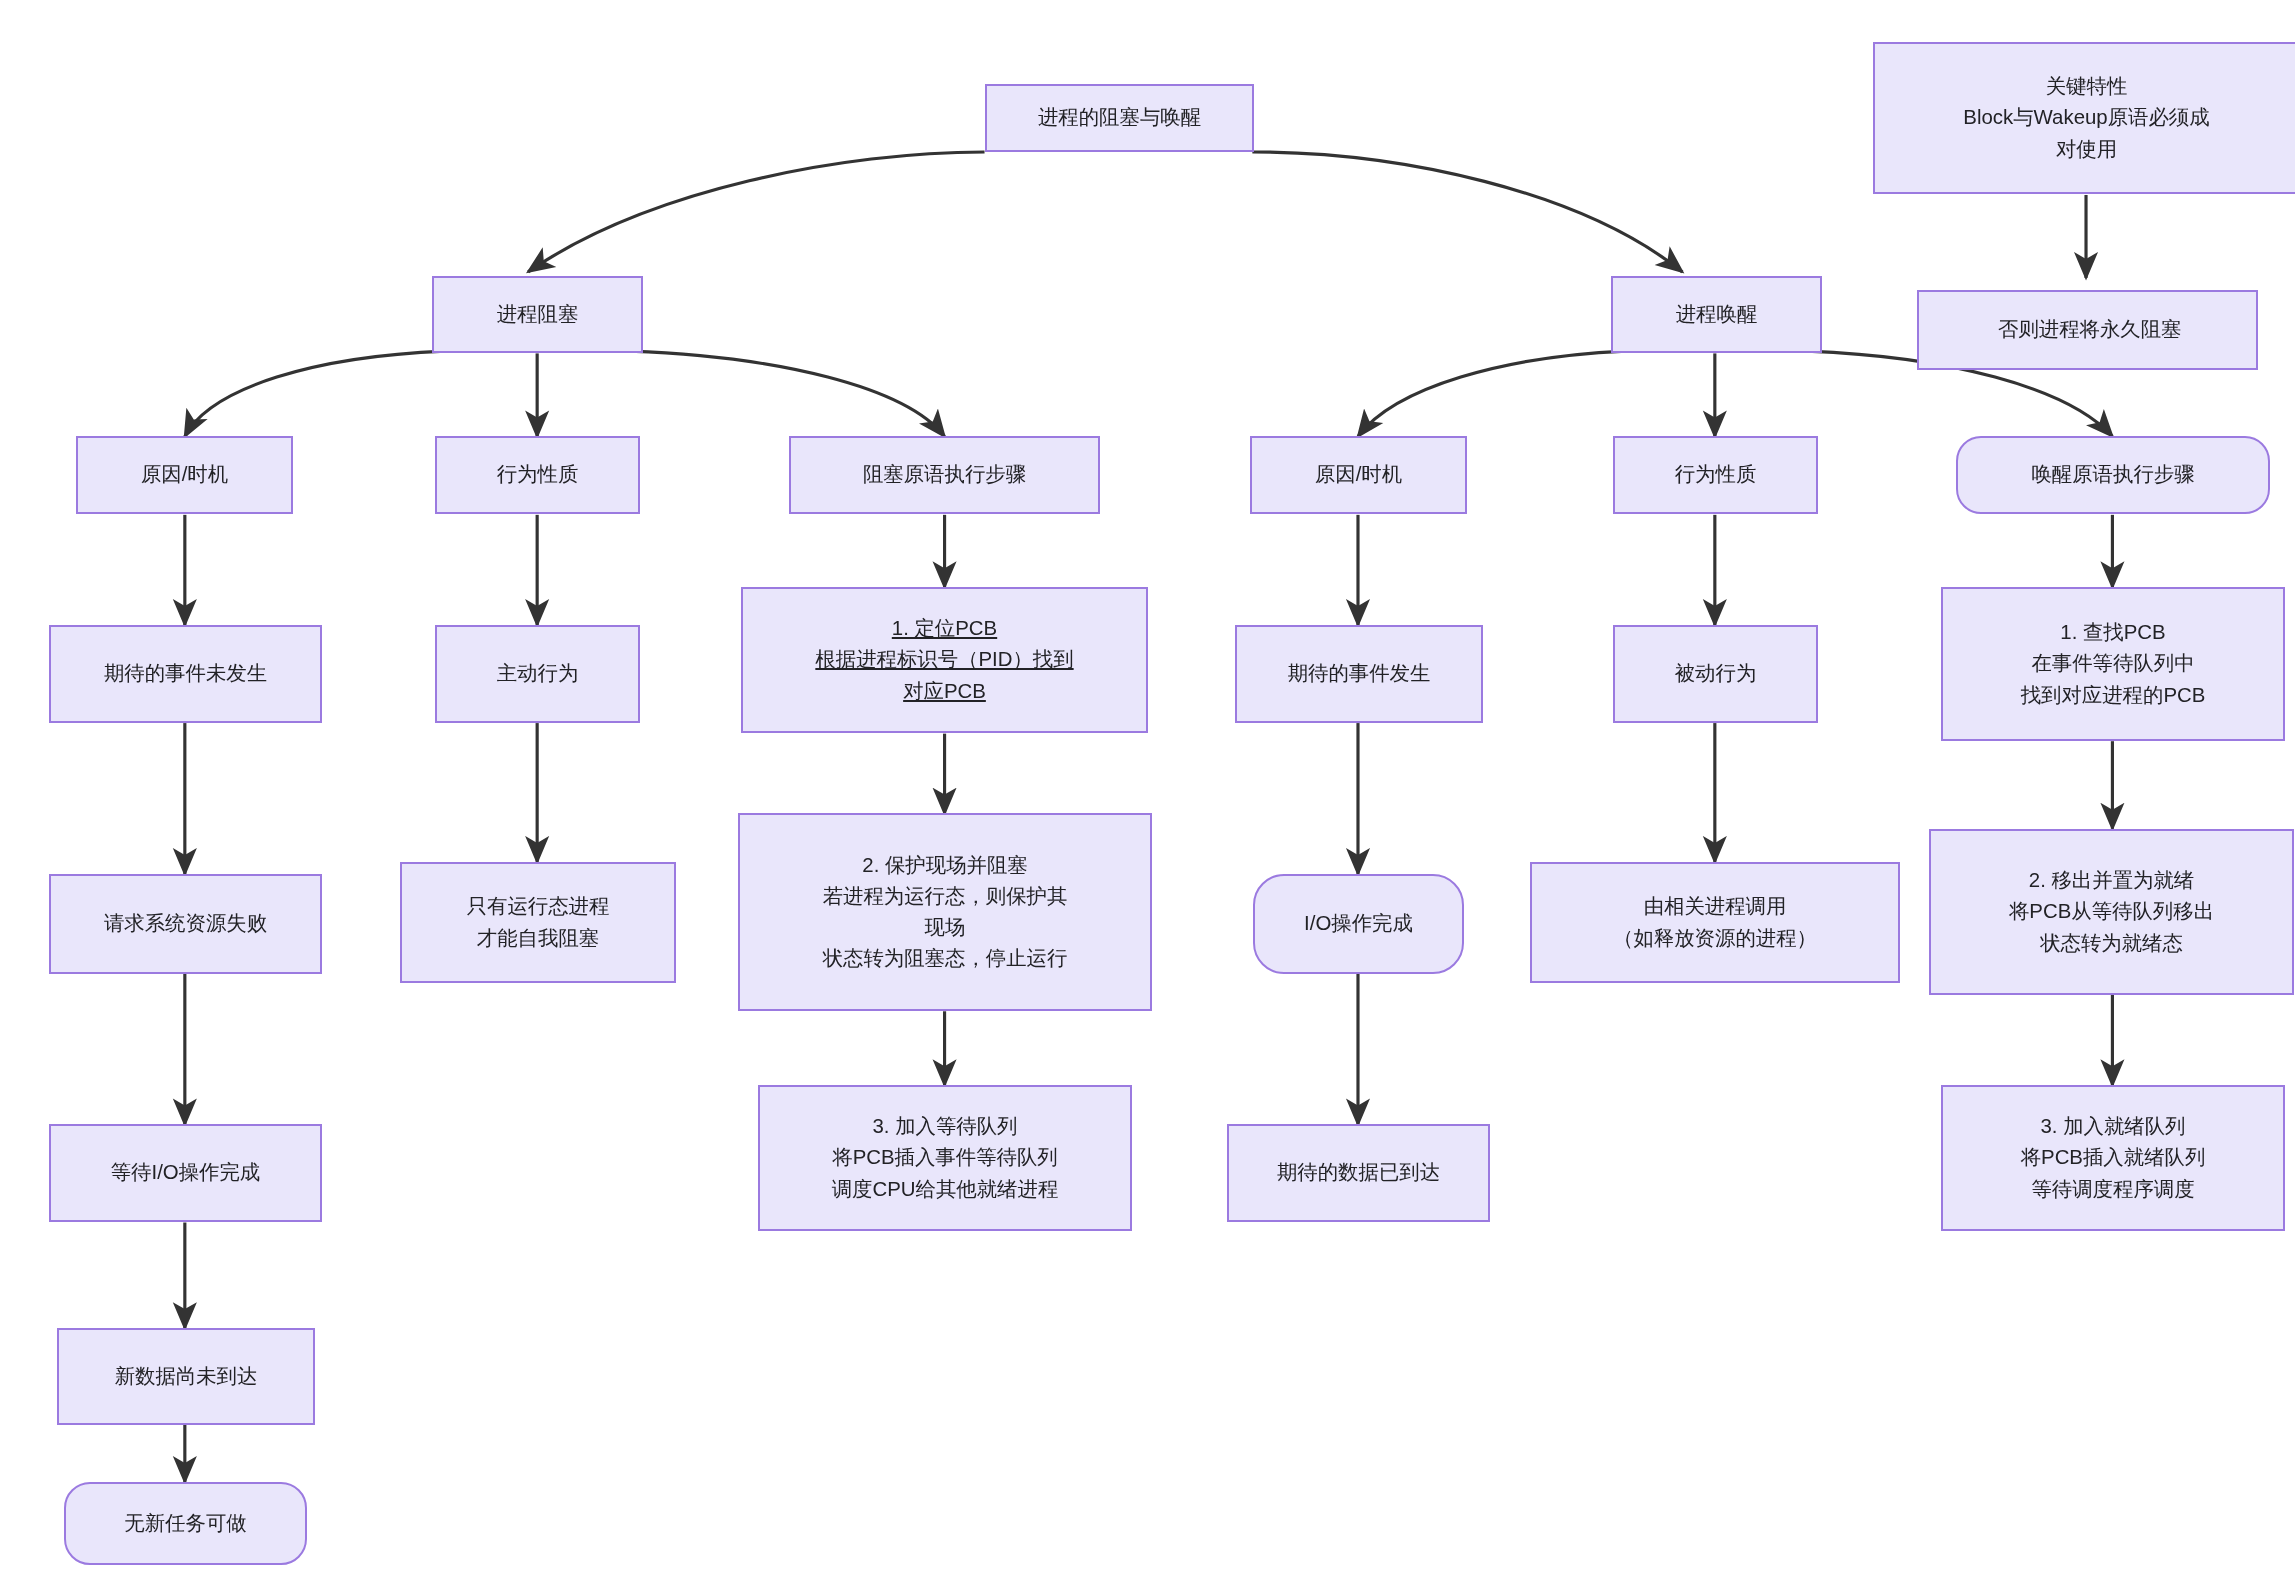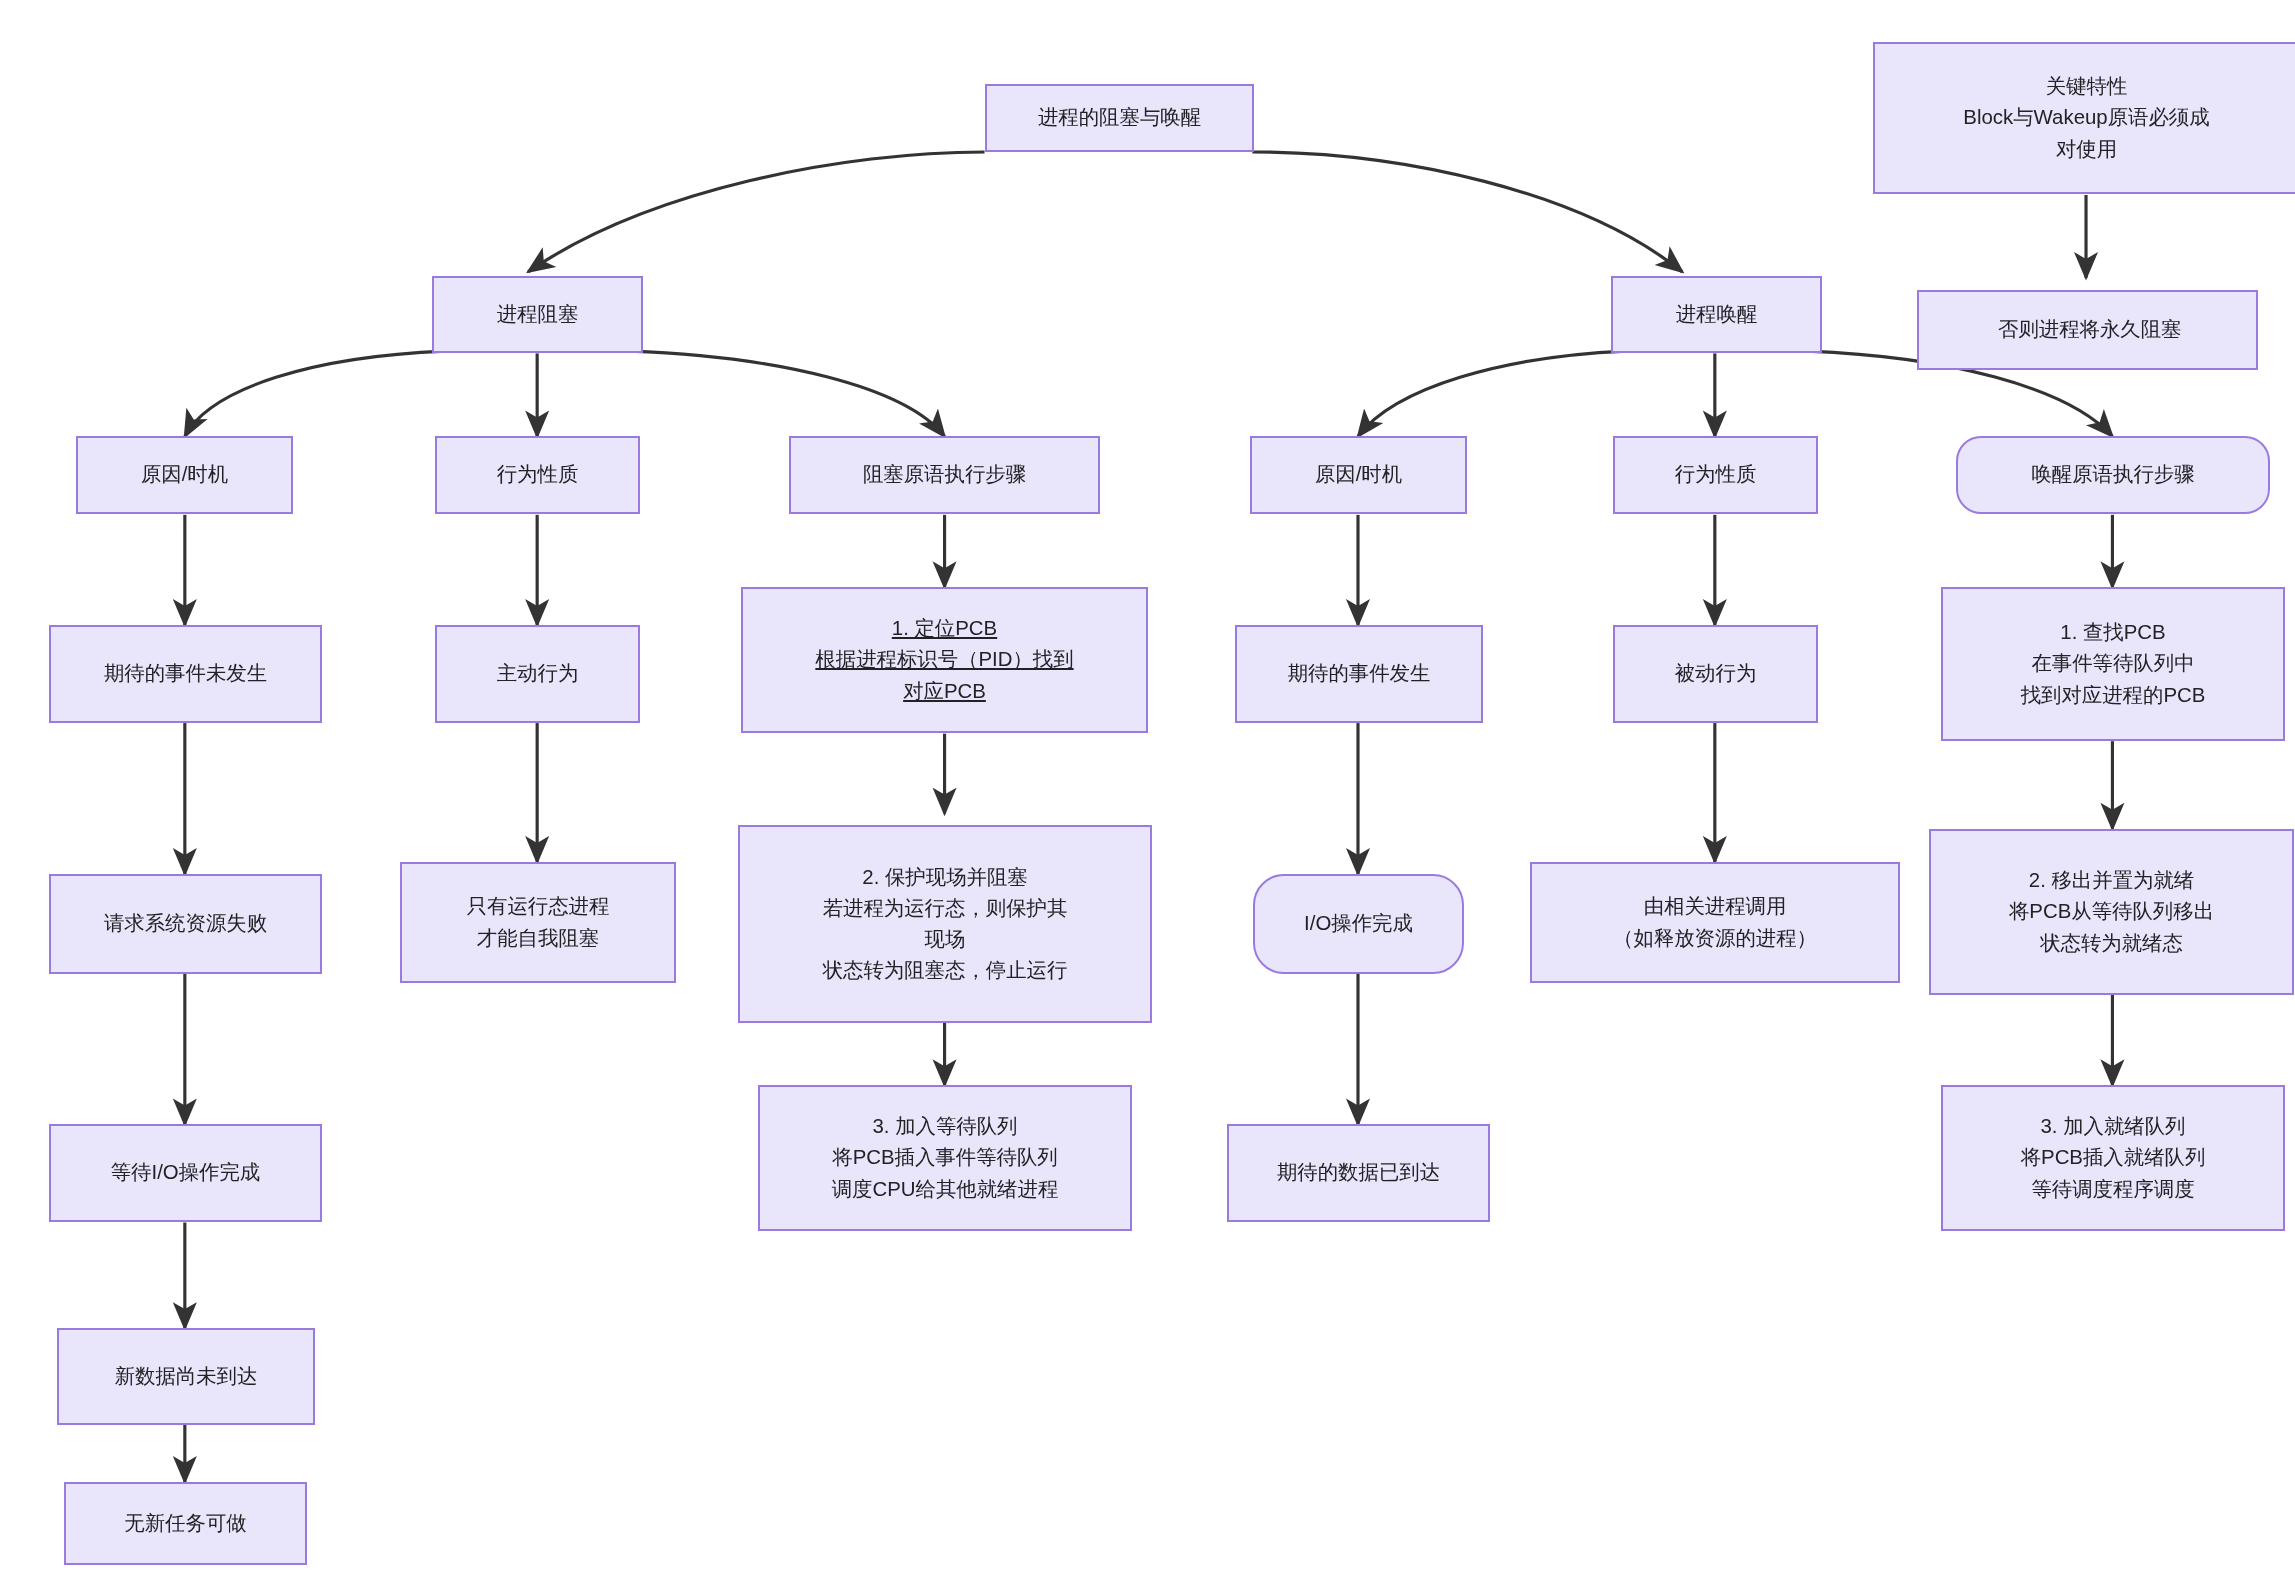--- a/index.html
+++ b/index.html
@@ -88,32 +88,32 @@
   <div class="node" style="left:1956px;top:436px;width:314px;height:78px;border-radius:25px;">唤醒原语执行步骤</div>
 
   <div class="node" style="left:49px;top:625px;width:273px;height:98px;">期待的事件未发生</div>
 
   <div class="node" style="left:49px;top:874px;width:273px;height:100px;">请求系统资源失败</div>
 
   <div class="node" style="left:49px;top:1124px;width:273px;height:98px;">等待I/O操作完成</div>
 
   <div class="node" style="left:57px;top:1328px;width:258px;height:97px;">新数据尚未到达</div>
 
-  <div class="node" style="left:64px;top:1482px;width:243px;height:83px;">无新任务可做</div>
+  <div class="node" style="left:64px;top:1482px;width:243px;height:83px;border-radius:26px;">无新任务可做</div>
 
   <div class="node" style="left:435px;top:625px;width:205px;height:98px;">主动行为</div>
 
   <div class="node" style="left:400px;top:862px;width:276px;height:121px;">只有运行态进程
 才能自我阻塞</div>
 
   <div class="node lg" style="left:741px;top:587px;width:407px;height:146px;text-decoration:underline;">1. 定位PCB
 根据进程标识号（PID）找到
 对应PCB</div>
 
-  <div class="node lg" style="left:738px;top:813px;width:414px;height:198px;margin-top:12px;">2. 保护现场并阻塞
+  <div class="node lg" style="left:738px;top:813px;width:414px;height:198px;">2. 保护现场并阻塞
 若进程为运行态，则保护其
 现场
 状态转为阻塞态，停止运行</div>
 
   <div class="node lg" style="left:758px;top:1085px;width:374px;height:146px;">3. 加入等待队列
 将PCB插入事件等待队列
 调度CPU给其他就绪进程</div>
 
   <div class="node" style="left:1235px;top:625px;width:248px;height:98px;">期待的事件发生</div>
 

